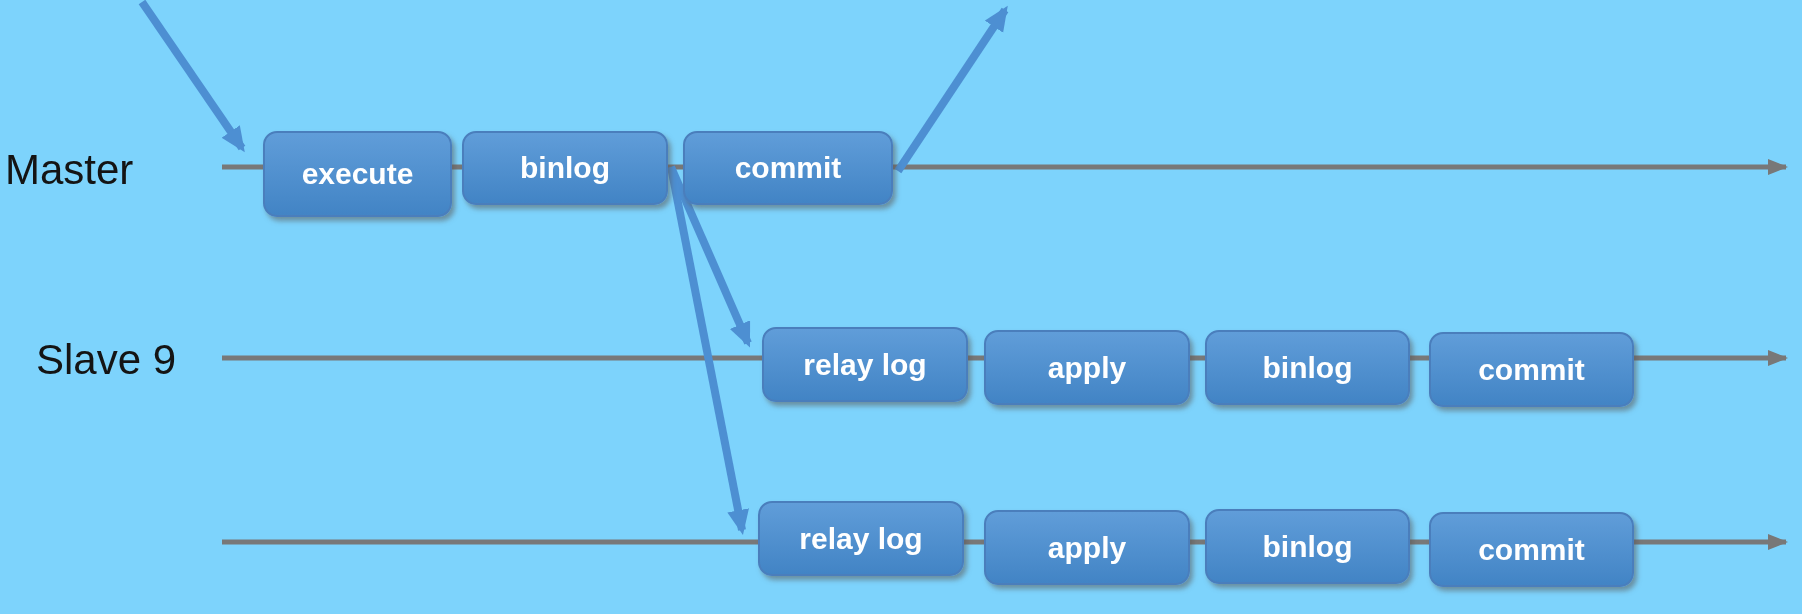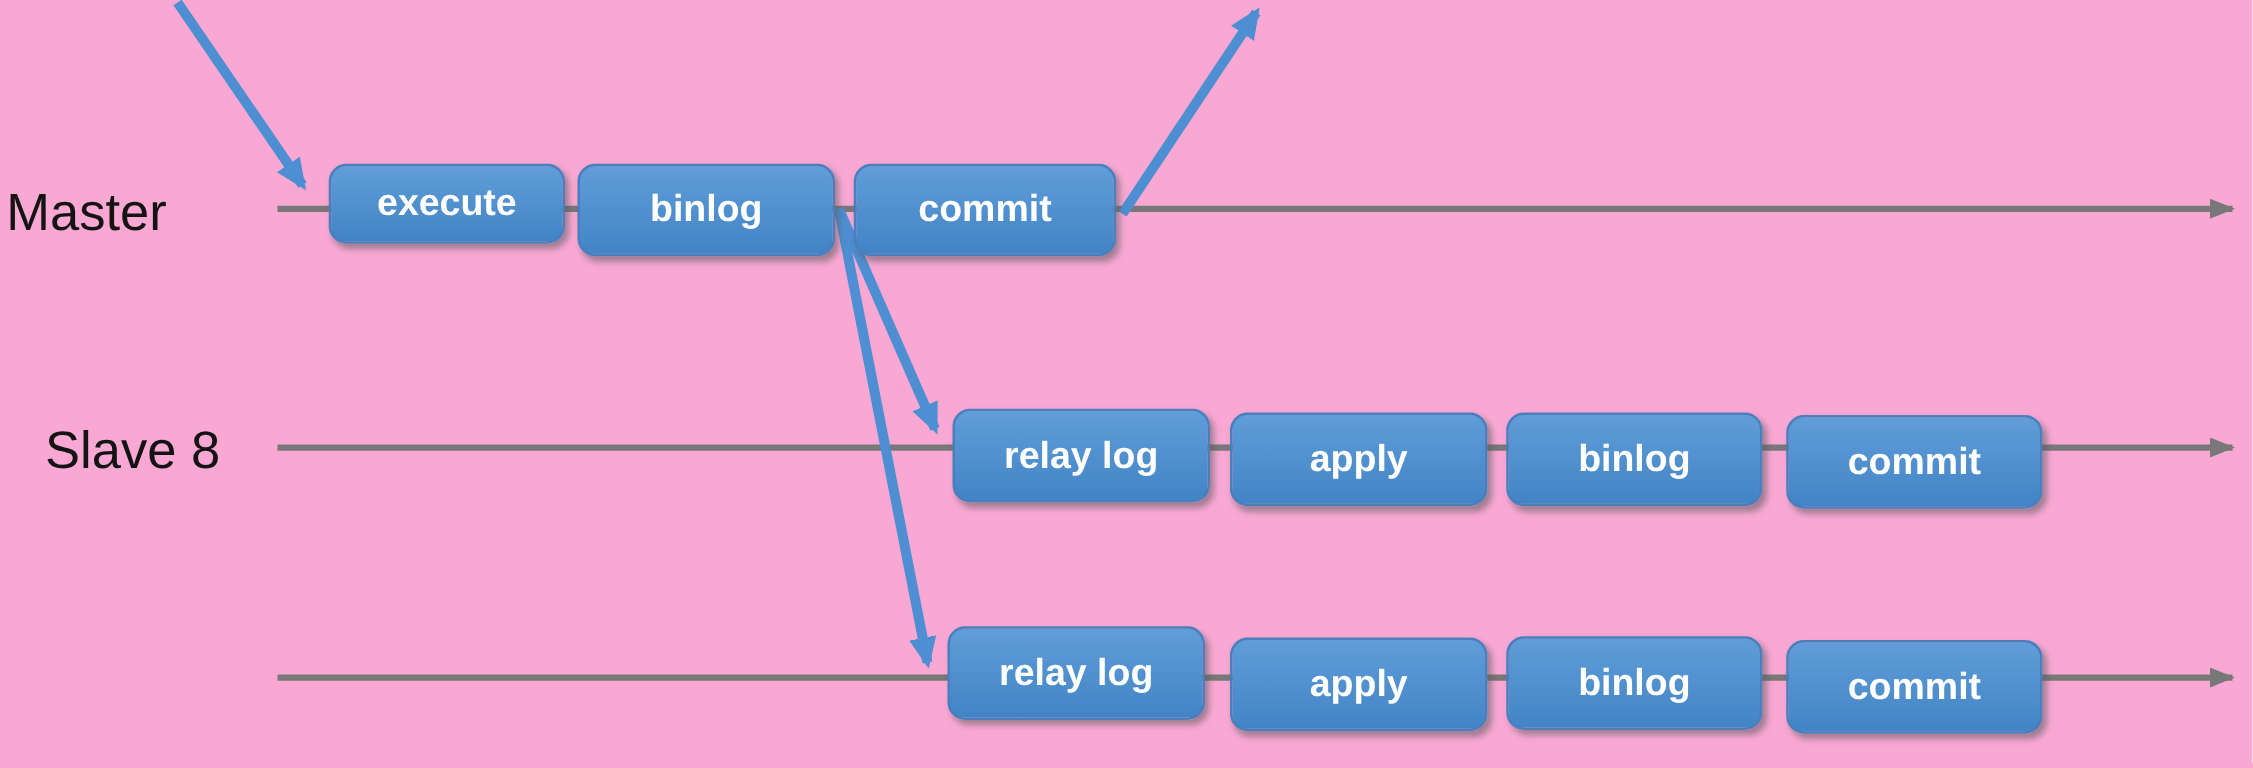--- a/index.html
+++ b/index.html
@@ -10,21 +10,21 @@
     --line-gray:#787878;
     --text-dark:#141414;
     --box-text:#ffffff;
   }
   html,body{margin:0;padding:0;background:#ffffff;}
   .canvas{
     position:relative;
     width:1802px;
     height:614px;
     overflow:hidden;
-    background:#f9a8d4;
+    background:#7dd3fc;
     font-family:"Liberation Sans", sans-serif;
   }
   .layer{position:absolute;left:0;top:0;width:1802px;height:614px;}
   .timeline{stroke:var(--line-gray);stroke-width:5;}
   .blue-arrow{stroke:var(--accent-blue);stroke-width:8;}
   .gray-head{fill:var(--line-gray);}
   .blue-head{fill:var(--accent-blue);}
   .row-label{
     position:absolute;
     height:50px;
@@ -70,23 +70,23 @@
     <line class="timeline" x1="222" y1="358" x2="1786" y2="358" marker-end="url(#grayHead)"></line>
     <line class="timeline" x1="222" y1="542" x2="1786" y2="542" marker-end="url(#grayHead)"></line>
 
     <line class="blue-arrow" x1="142" y1="2" x2="242" y2="148" marker-end="url(#blueHead)"></line>
     <line class="blue-arrow" x1="898" y1="171" x2="1005" y2="10" marker-end="url(#blueHead)"></line>
     <line class="blue-arrow" x1="671" y1="167" x2="748" y2="343" marker-end="url(#blueHead)"></line>
     <line class="blue-arrow" x1="671" y1="167" x2="742" y2="530" marker-end="url(#blueHead)"></line>
   </svg>
 
   <div class="row-label" style="left:5px;top:145px">Master</div>
-  <div class="row-label" style="left:36px;top:335px">Slave 8</div>
+  <div class="row-label" style="left:36px;top:335px">Slave 9</div>
 
-  <div class="box" style="left:263px;top:131px;width:189px;height:64px">execute</div>
+  <div class="box" style="left:263px;top:131px;width:189px;height:86px">execute</div>
   <div class="box" style="left:462px;top:131px;width:206px;height:74px">binlog</div>
   <div class="box" style="left:683px;top:131px;width:210px;height:74px">commit</div>
 
   <div class="box" style="left:762px;top:327px;width:206px;height:75px">relay log</div>
   <div class="box" style="left:984px;top:330px;width:206px;height:75px">apply</div>
   <div class="box" style="left:1205px;top:330px;width:205px;height:75px">binlog</div>
   <div class="box" style="left:1429px;top:332px;width:205px;height:75px">commit</div>
 
   <div class="box" style="left:758px;top:501px;width:206px;height:75px">relay log</div>
   <div class="box" style="left:984px;top:510px;width:206px;height:75px">apply</div>

